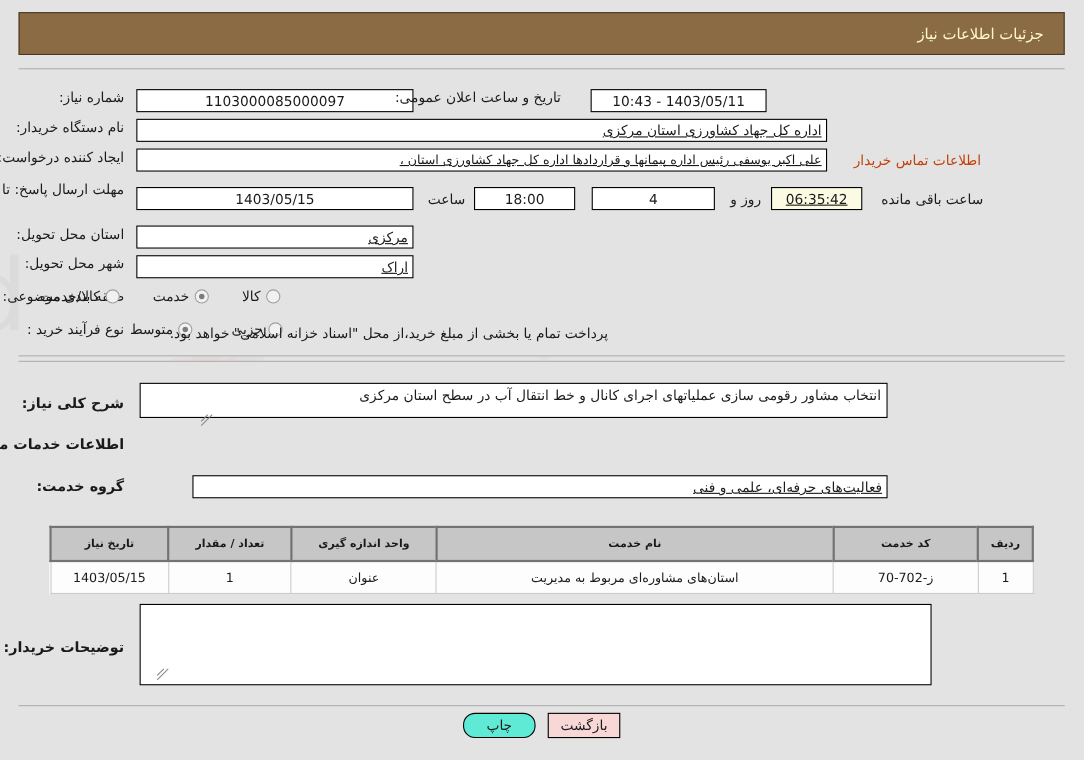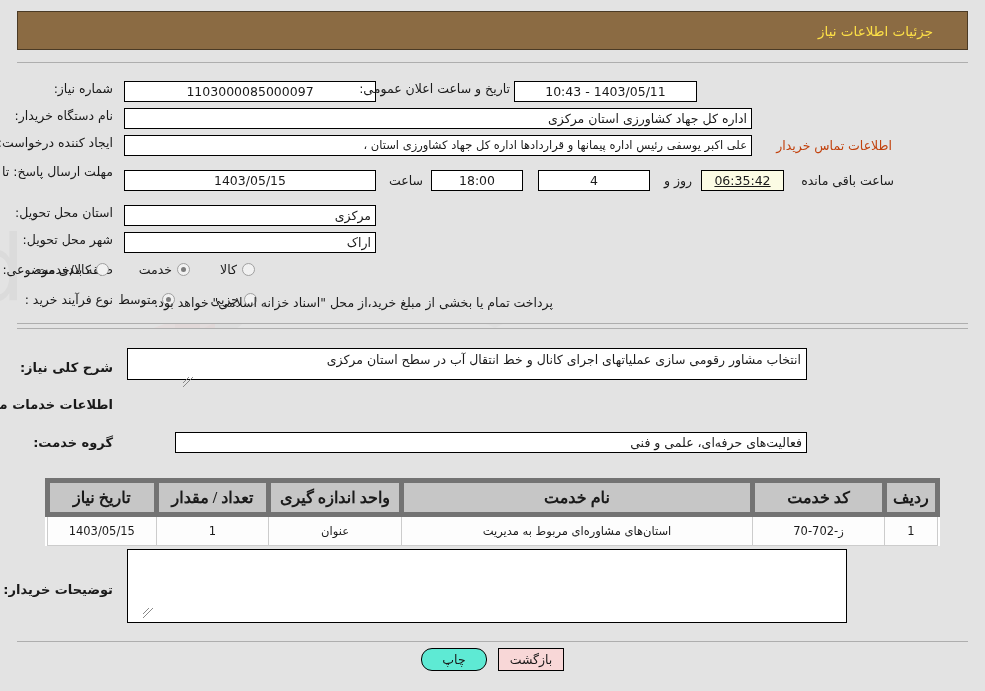--- a/index.html
+++ b/index.html
@@ -33,23 +33,23 @@
     left: 17px; top: 11px;
     width: 951px; height: 39px;
     background: #8b6b43;
     border: 1px solid #4a3a25;
     box-sizing: border-box;
     display: flex;
     align-items: center;
     justify-content: flex-start;
   }
   .header-title {
-    color: #fde047;
+    color: #fef9c3;
     font-size: 13.5px;
-    margin-right: 34px;
+    margin-right: 18px;
     white-space: nowrap;
   }
 
   
   .panel {
     position: absolute;
     background: #e3e3e3;
     border-top: 1px solid #aeaeae;
     border-bottom: 1px solid #aeaeae;
     box-sizing: border-box;
@@ -77,21 +77,21 @@
     box-sizing: border-box;
     height: 21px;
     line-height: 19px;
     font-size: 12.5px;
     color: #1a1a1a;
     padding: 0 4px;
     overflow: hidden;
     white-space: nowrap;
   }
   .fld.num { text-align: center; font-family: "DejaVu Sans", "Liberation Sans", sans-serif; }
-  .fld.rightText { text-align: right; }
+  .fld.rightText { text-align: right; text-decoration: underline; }
   .fld.yellow { background: #fbfbe4; text-decoration: underline; }
 
   .link {
     color: #c2410c;
     font-size: 12.5px;
     text-decoration: none;
     cursor: pointer;
     white-space: nowrap;
   }
 
@@ -144,28 +144,27 @@
   #svc-table {
     position: absolute;
     left: 45px; top: 478px;
     width: 895px;
     border-collapse: collapse;
     font-size: 11.5px;
     background: #ffffff;
   }
   #svc-table th {
     background: #c6c6c6;
-    border: 5px solid #737373;
+    border: 2px solid #737373;
     height: 29px;
     font-weight: bold;
     color: #1a1a1a;
-    font-size: 16px;
+    font-size: 10px;
     text-align: center;
     padding: 0 3px;
-    font-family: Liberation Serif, serif;
   }
   #svc-table td {
     background: #fdfdfd;
     border: 1px solid #cccccc;
     height: 28px;
     text-align: center;
     color: #1a1a1a;
     font-size: 11.5px;
     padding: 0 3px;
   }
@@ -224,21 +223,21 @@
   <div class="panel" id="panel-main"></div>
 
   <div class="frow" style="top:81px; right:872px;">
     <span class="lbl">شماره نیاز:</span>
   </div>
   <div class="fld num" style="position:absolute; top:81px; right:609px; width:252px;">1103000085000097</div>
 
   <div class="frow" style="top:81px; right:475px;">
     <span class="lbl">تاریخ و ساعت اعلان عمومی:</span>
   </div>
-  <div class="fld num" style="position:absolute; top:81px; right:288px; width:183px;">1403/05/11 - 10:43</div>
+  <div class="fld num" style="position:absolute; top:81px; right:288px; width:160px;">1403/05/11 - 10:43</div>
 
   <div class="frow" style="top:108px; right:872px;">
     <span class="lbl">نام دستگاه خریدار:</span>
   </div>
   <div class="fld rightText" style="position:absolute; top:108px; right:233px; width:628px;">اداره کل جهاد کشاورزی استان مرکزی</div>
 
   <div class="frow" style="top:135px; right:872px;">
     <span class="lbl">ایجاد کننده درخواست:</span>
   </div>
   <div class="fld rightText" style="position:absolute; top:135px; right:233px; width:628px; font-size:11.5px;">علی اکبر یوسفی رئیس اداره پیمانها و قراردادها اداره کل جهاد کشاورزی استان ،</div>

